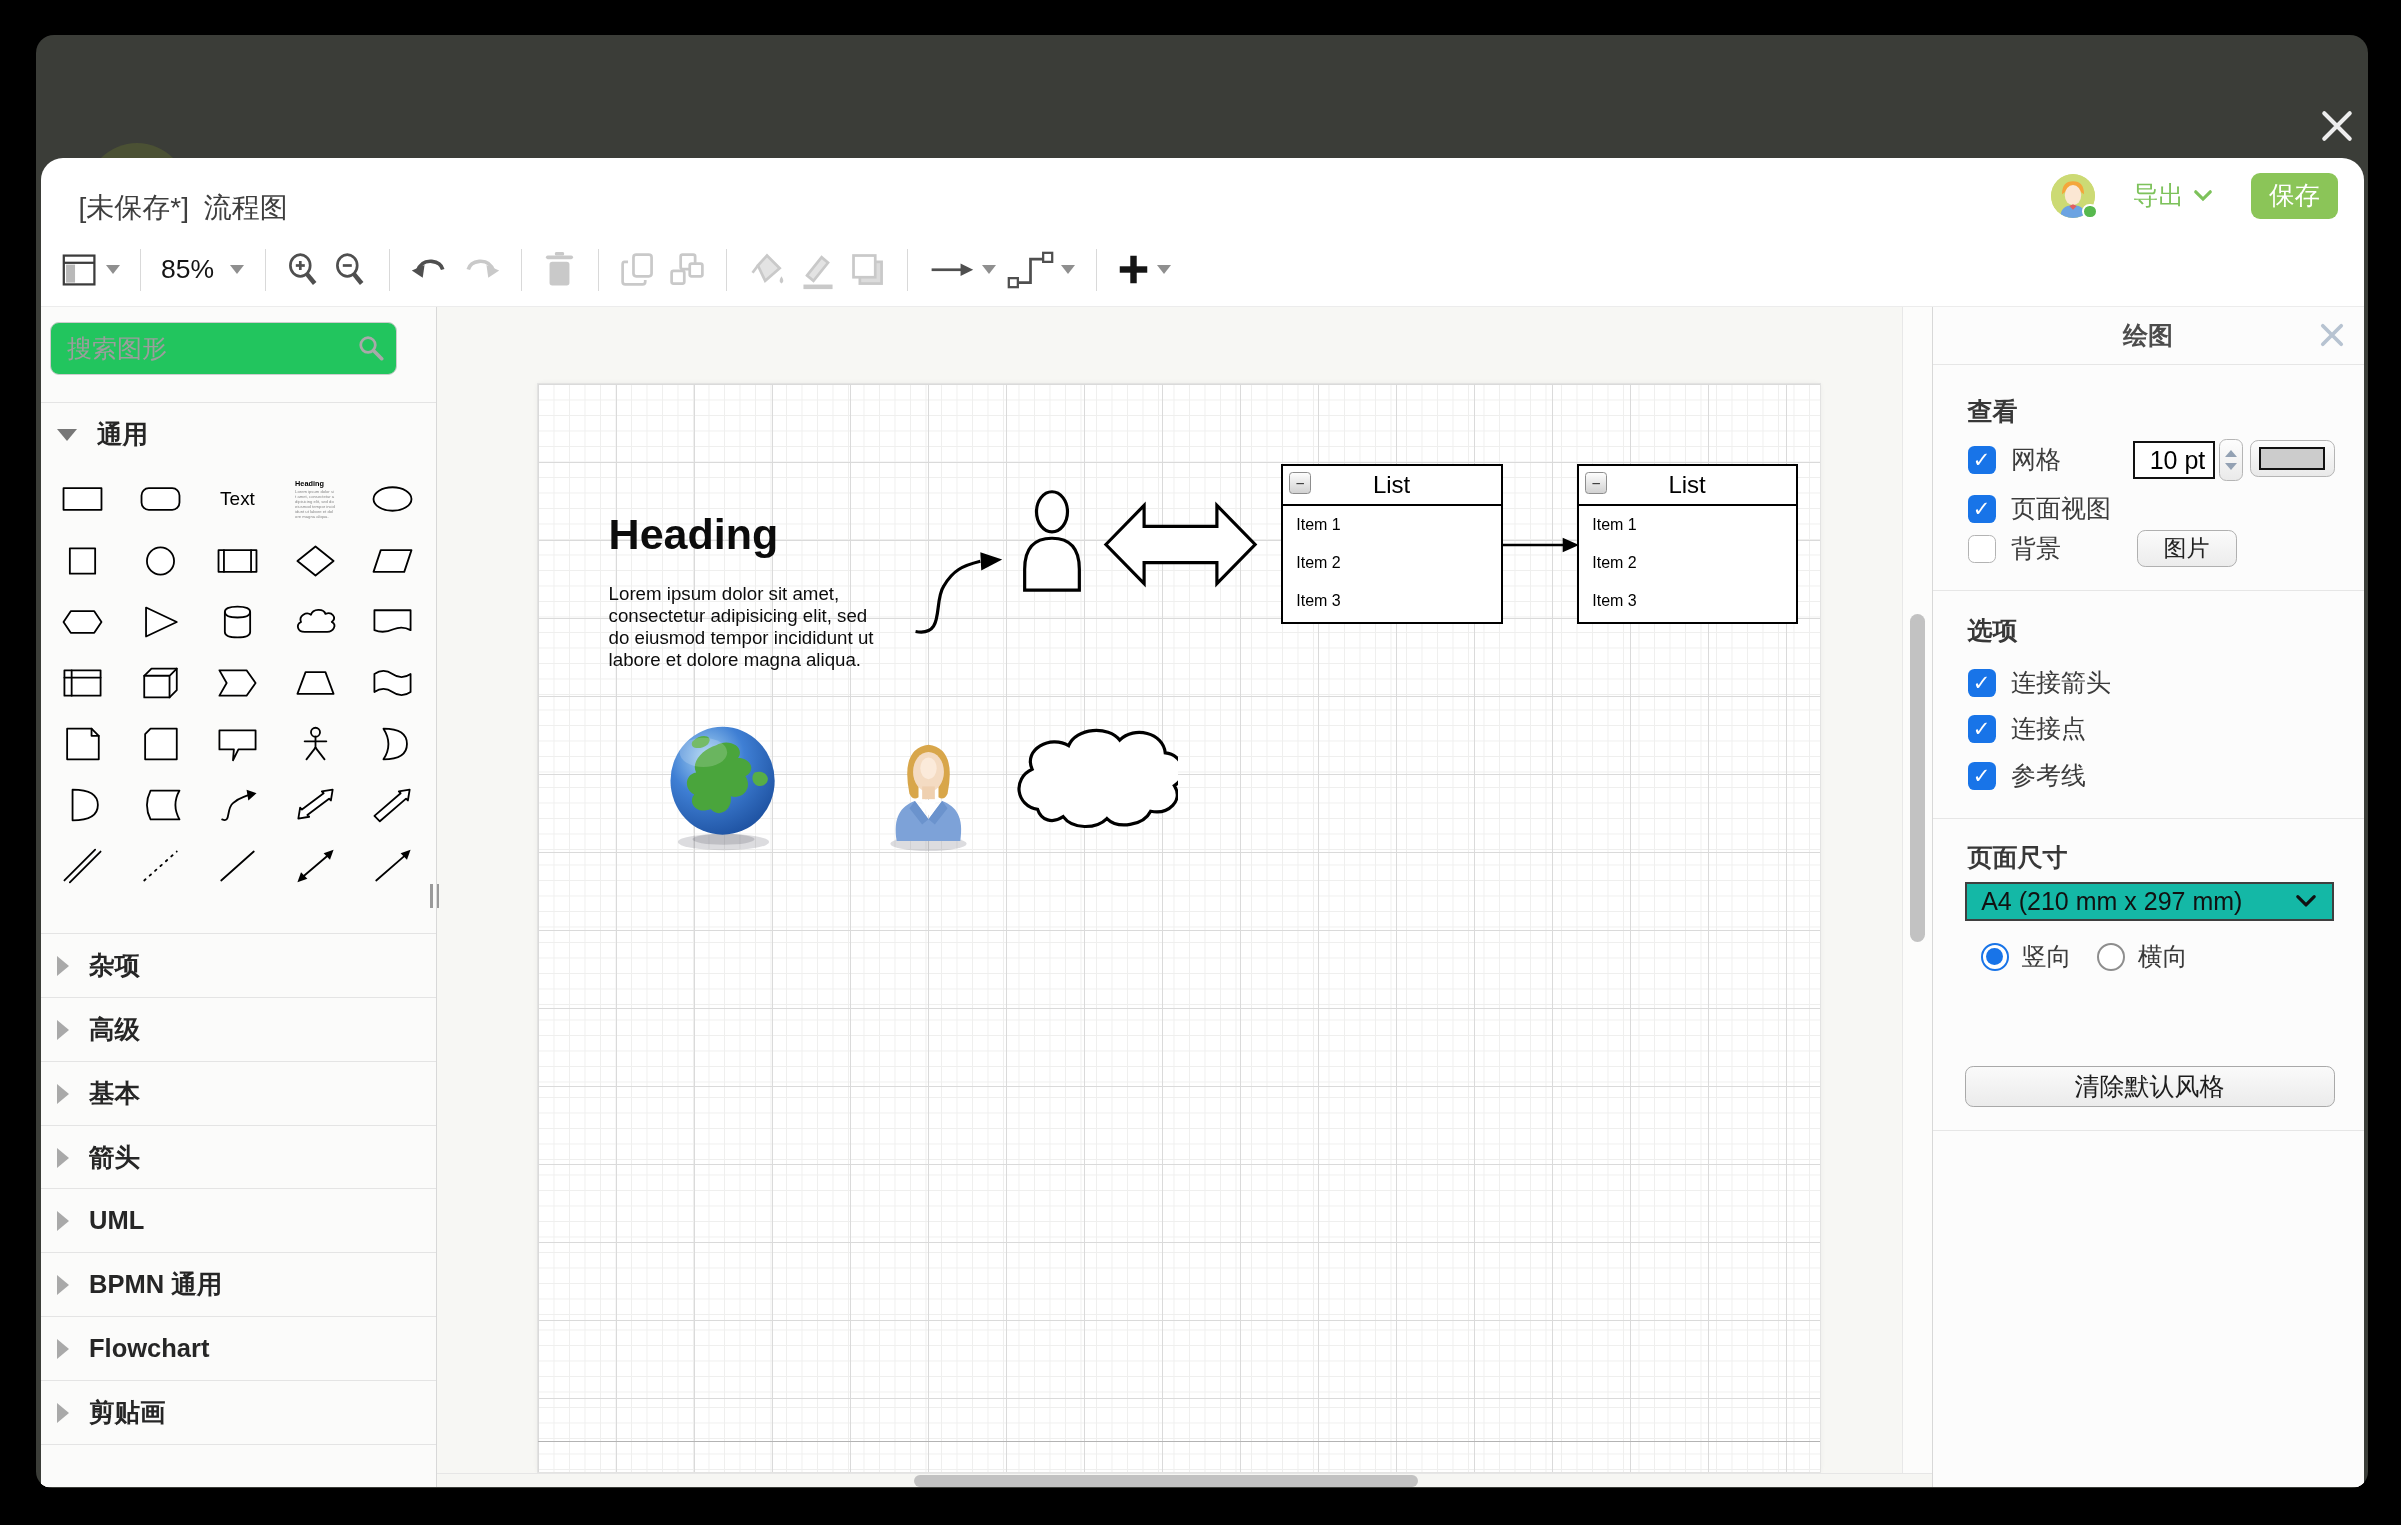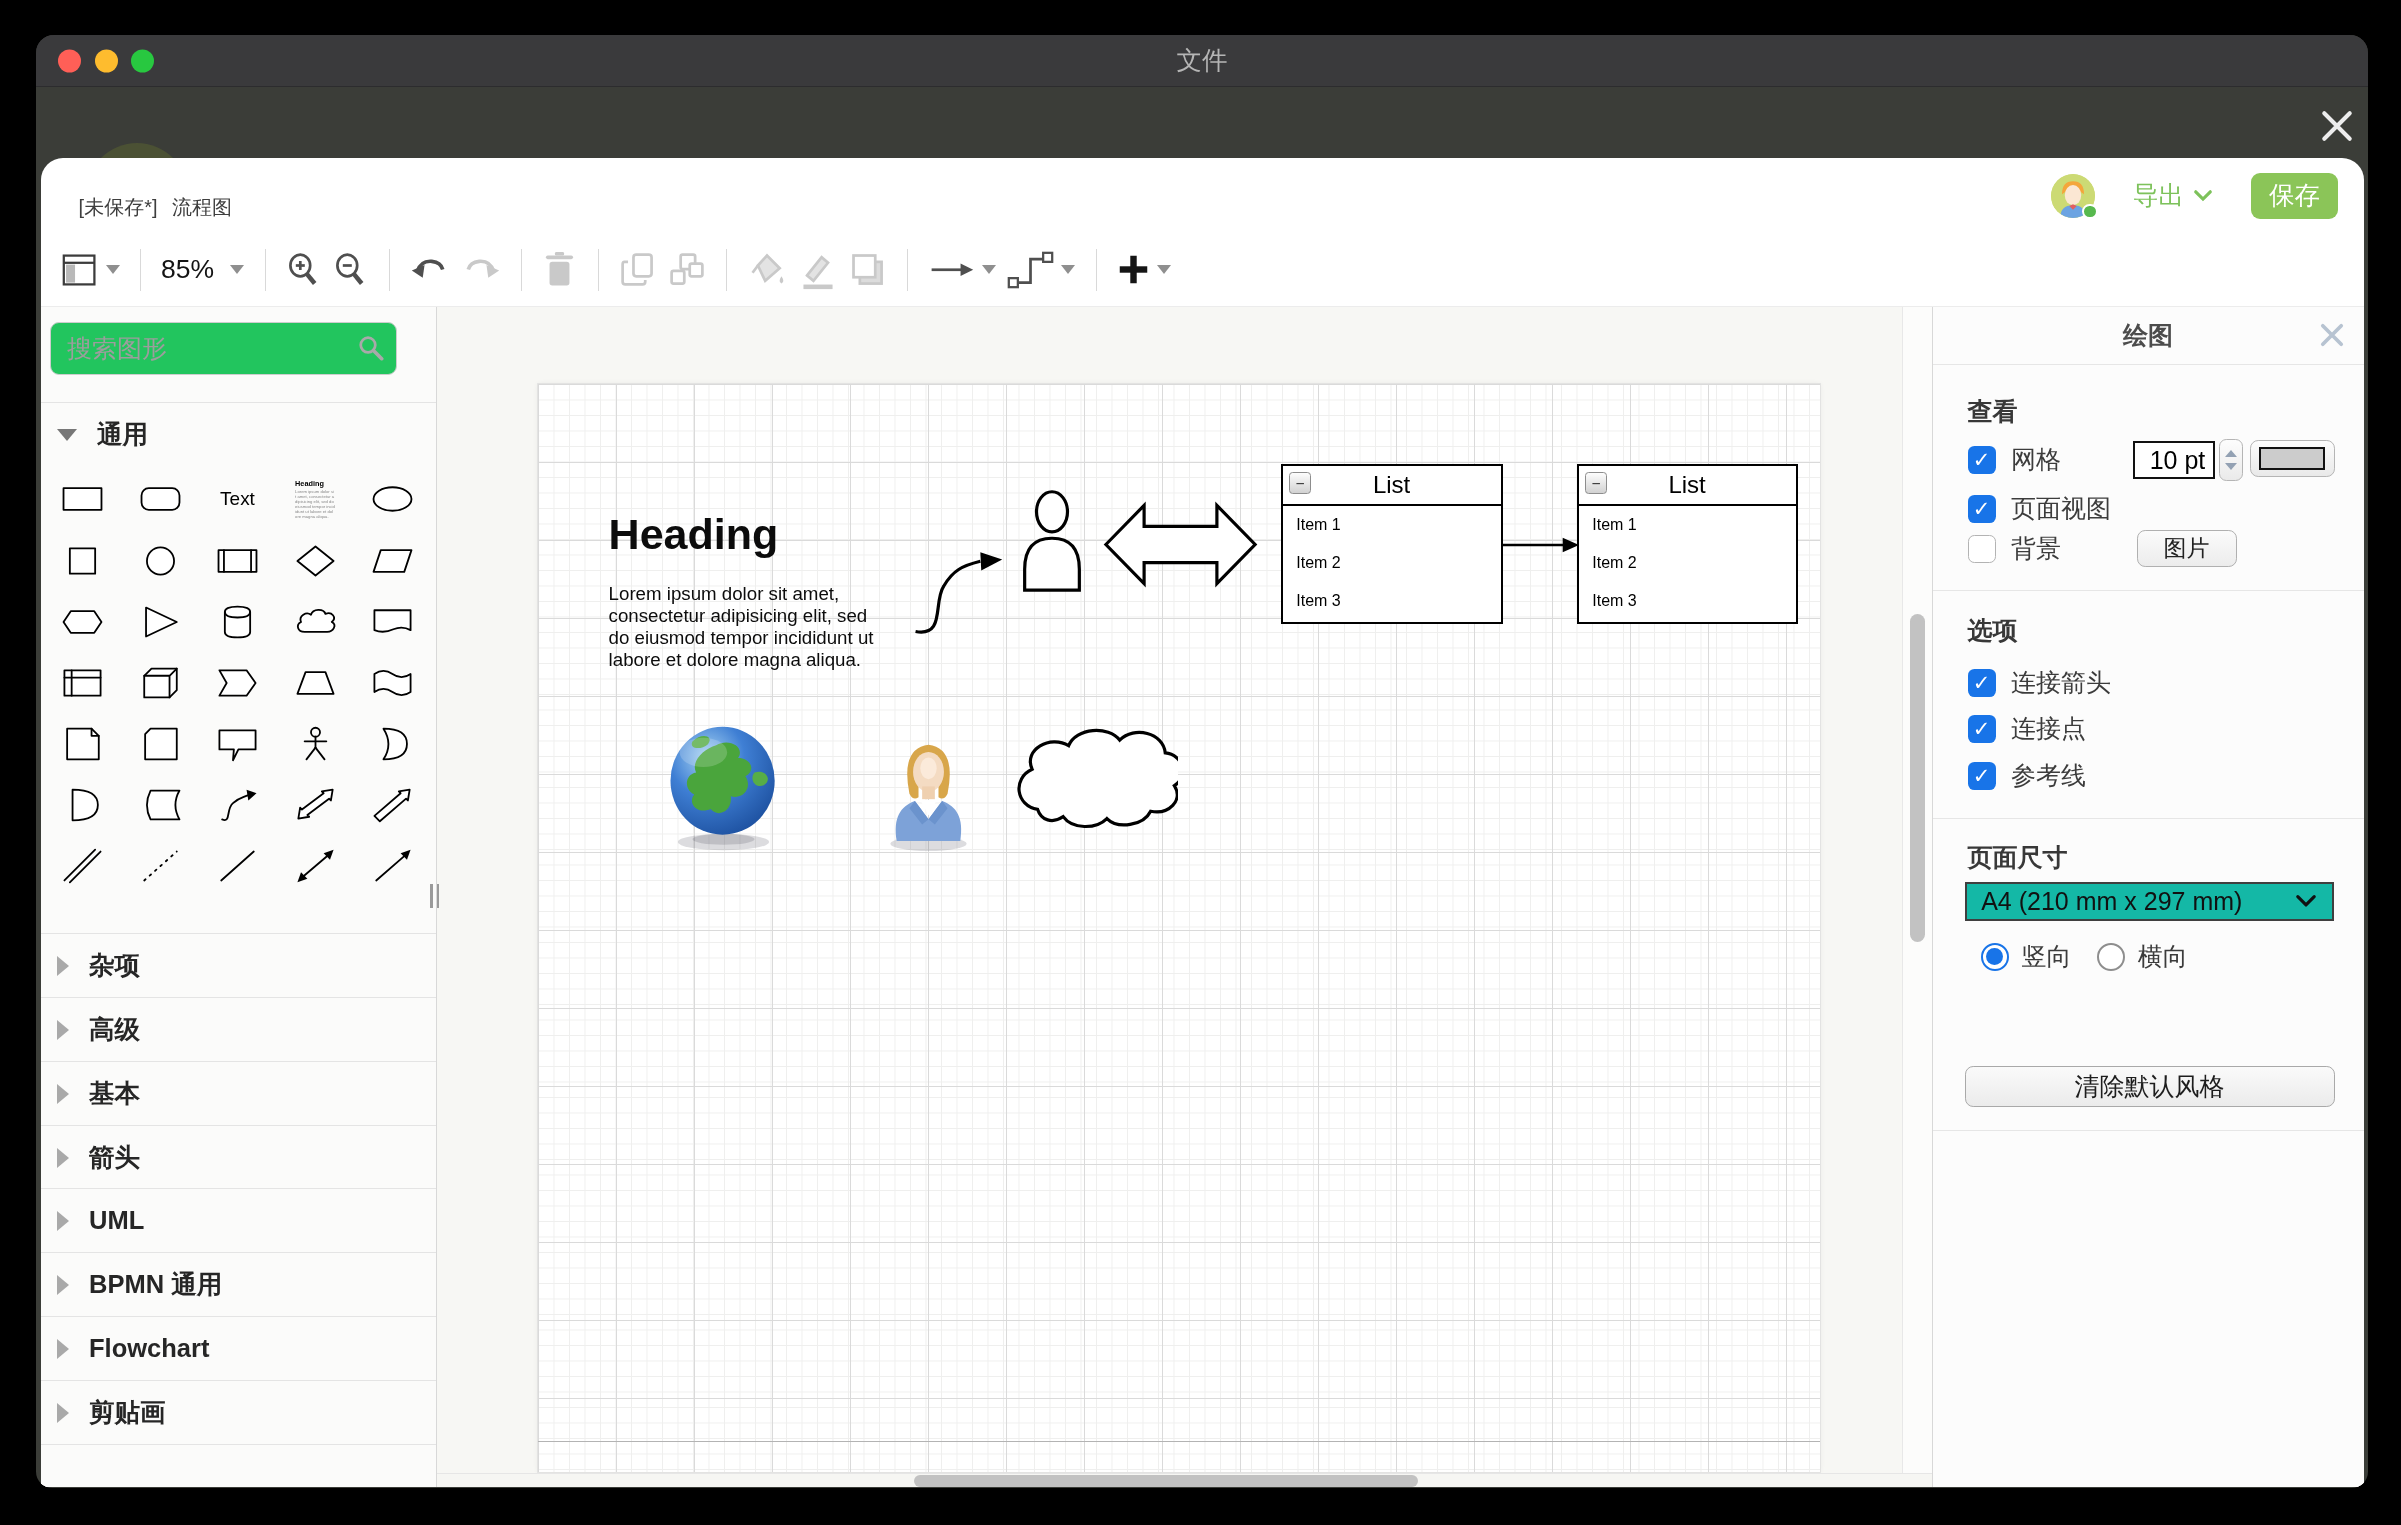--- a/index.html
+++ b/index.html
@@ -16,21 +16,21 @@
   .light { width:23px; height:23px; border-radius:50%; }
   .titlebar-title { color:#b5b5b5; font-size:25.5px; }
   .win-close { position:absolute; left:2281px; top:71px; width:40px; height:40px; cursor:pointer; }
   .ghost-avatar { position:absolute; left:50px; top:108px; width:102px; height:102px; border-radius:50%; background:#4b5134; }
 
   
   .card { position:absolute; left:4.6px; top:123px; width:2323px; height:1329px;
     background:#fff; border-radius:22px 22px 0 0; overflow:hidden; }
 
   .card-header { height:75px; display:flex; align-items:center; padding:0 25.5px 0 38px; }
-  .doc-title { font-size:20px; color:#3e3e3e; display:flex; gap:14.6px;margin-top:24px; }
+  .doc-title { font-size:28px; color:#3e3e3e; display:flex; gap:14.6px;margin-top:24px; }
   .hdr-right { margin-left:auto; display:flex; align-items:center; gap:38px; }
   .avatar { position:relative; width:44px; height:44px; border-radius:50%; background:#ccda74; overflow:visible; }
   .avatar svg { border-radius:50%; }
   .status-dot { position:absolute; right:-2.7px; bottom:-1.8px; width:15.5px; height:15.5px; border-radius:50%;
     background:#57b94e; border:2.7px solid #fff; }
   .export { display:flex; align-items:center; gap:9px; color:#7dc25b; font-size:25.5px; cursor:pointer; }
   .save-btn { min-width:77px; height:46px; padding:0 18px; background:#8bc558; color:#fff; font-size:25.5px;
     border:none; border-radius:9px; display:flex; align-items:center; justify-content:center; cursor:pointer; }
 
   
@@ -126,28 +126,20 @@
   .gbtn { position:absolute; left:32px; width:370px; border:1.8px solid #a9a9a9; border-radius:8.2px;
     background:linear-gradient(#fafafa,#ebebeb); display:flex; align-items:center; justify-content:center;
     font-size:25px; color:#1d1d1d; cursor:pointer; }
 </style>
 </head>
 <body>
 
 <div id="screen">
   <div class="macwindow">
 
-    <div class="titlebar">
-      <div class="lights">
-        <span class="light" style="background:#ff5f57"></span>
-        <span class="light" style="background:#febc2e"></span>
-        <span class="light" style="background:#28c840"></span>
-      </div>
-      <span class="titlebar-title">文件</span>
-    </div>
 
     <div class="ghost-avatar"></div>
 
     <div class="win-close">
       <svg width="40" height="40" viewBox="0 0 44 44">
           <path d="M8 8 L36 36 M36 8 L8 36" stroke="#ededed" stroke-width="4.5" stroke-linecap="round" fill="none"></path>
         </svg>
     </div>
 
     <div class="card">

